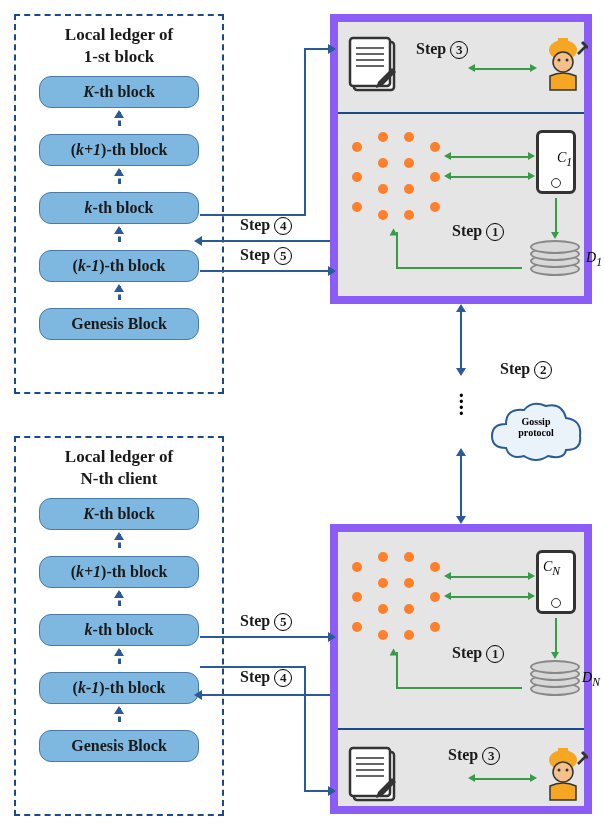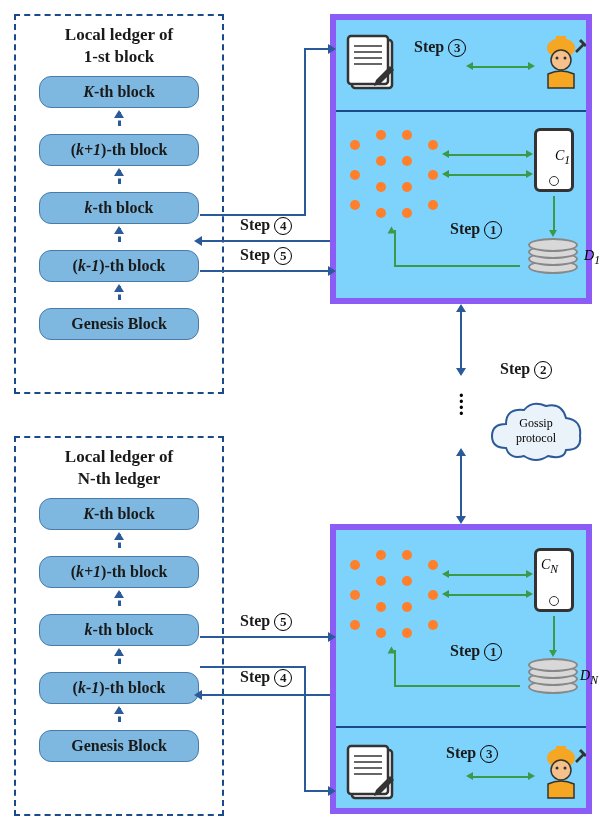--- a/index.html
+++ b/index.html
@@ -4,21 +4,21 @@
 <style>
 *{margin:0;padding:0;box-sizing:border-box}
 body{width:604px;height:824px;position:relative;font-family:"Times New Roman",serif;background:#fff}
 .ledger-box{position:absolute;border:2px dashed #1a4a8a;padding:8px;width:210px}
 .ledger-title{text-align:center;font-weight:bold;font-size:17px;color:#1a1a1a;margin-bottom:8px;line-height:1.3}
 .block{background:#7eb8e0;border:1px solid #4a7ba8;border-radius:12px;padding:6px 4px;text-align:center;font-size:16px;font-weight:bold;color:#1a1a1a;margin:4px auto;width:160px}
 .block .it{font-style:italic}
 .dashed-arrow{width:0;height:18px;margin:2px auto;position:relative}
 .dashed-arrow::before{content:'';position:absolute;left:-1px;top:0;width:0;height:14px;border-left:3px dashed #2a5a9a}
 .dashed-arrow::after{content:'';position:absolute;left:-5px;top:-2px;border-left:5px solid transparent;border-right:5px solid transparent;border-bottom:8px solid #2a5a9a}
-.client-box{position:absolute;border:6px solid #8b5cf6;background:#7dd3fc}
+.client-box{position:absolute;border:8px solid #8b5cf6;background:#e5e5e5}
 .client-divider{border-top:2px solid #1a4a8a;width:100%}
 .step-label{position:absolute;font-weight:bold;font-size:16px;color:#1a1a1a}
 .step-label .circ{display:inline-block;width:18px;height:18px;border:1.5px solid #000;border-radius:50%;text-align:center;line-height:16px;font-size:13px;vertical-align:middle}
 .phone{position:absolute;width:40px;height:64px;border:3px solid #333;border-radius:6px;background:#fff}
 .phone::after{content:'';position:absolute;bottom:3px;left:50%;transform:translateX(-50%);width:8px;height:8px;border:1.5px solid #333;border-radius:50%}
 .phone-label{position:absolute;font-style:italic;font-size:14px}
 .db{position:absolute;width:50px;height:38px}
 .db .disk{width:50px;height:14px;border:2px solid #888;border-radius:50%/50%;background:#d8d8d8;position:absolute}
 .db-label{position:absolute;font-style:italic;font-size:14px}
 .nn{position:absolute}
@@ -35,21 +35,21 @@
 .arrow-head.left{border-top:5px solid transparent;border-bottom:5px solid transparent;border-right:8px solid #2a5a9a}
 .arrow-head.up{border-left:5px solid transparent;border-right:5px solid transparent;border-bottom:8px solid #2a5a9a}
 .arrow-head.down{border-left:5px solid transparent;border-right:5px solid transparent;border-top:8px solid #2a5a9a}
 .g-arrow{position:absolute;background:#3a9a4a}
 .g-arrow-head{position:absolute;width:0;height:0}
 .g-arrow-head.right{border-top:4px solid transparent;border-bottom:4px solid transparent;border-left:7px solid #3a9a4a}
 .g-arrow-head.left{border-top:4px solid transparent;border-bottom:4px solid transparent;border-right:7px solid #3a9a4a}
 .g-arrow-head.down{border-left:4px solid transparent;border-right:4px solid transparent;border-top:7px solid #3a9a4a}
 .cloud{position:absolute;width:100px;height:70px}
 .cloud svg{width:100%;height:100%}
-.cloud-text{position:absolute;text-align:center;font-weight:normal;font-size:12px;width:100px}
+.cloud-text{position:absolute;text-align:center;font-weight:bold;font-size:10px;width:100px}
 .vdots{position:absolute;font-size:20px;font-weight:bold;letter-spacing:0;line-height:6px}
 </style>
 </head>
 <body>
 
 <div class="ledger-box" style="left:14px;top:14px;height:380px">
   <div class="ledger-title">
     <span>Local ledger of</span><br>
     <span class="it">1</span><span>-st block</span>
   </div>
@@ -60,21 +60,21 @@
   <div class="block"><span class="it">k</span>-th block</div>
   <div class="dashed-arrow"></div>
   <div class="block">(<span class="it">k-1</span>)-th block</div>
   <div class="dashed-arrow"></div>
   <div class="block">Genesis Block</div>
 </div>
 
 <div class="ledger-box" style="left:14px;top:436px;height:380px">
   <div class="ledger-title">
     <span>Local ledger of</span><br>
-    <span class="it">N</span><span>-th ledger</span>
+    <span class="it">N</span><span>-th client</span>
   </div>
   <div class="block"><span class="it">K</span>-th block</div>
   <div class="dashed-arrow"></div>
   <div class="block">(<span class="it">k+1</span>)-th block</div>
   <div class="dashed-arrow"></div>
   <div class="block"><span class="it">k</span>-th block</div>
   <div class="dashed-arrow"></div>
   <div class="block">(<span class="it">k-1</span>)-th block</div>
   <div class="dashed-arrow"></div>
   <div class="block">Genesis Block</div>

